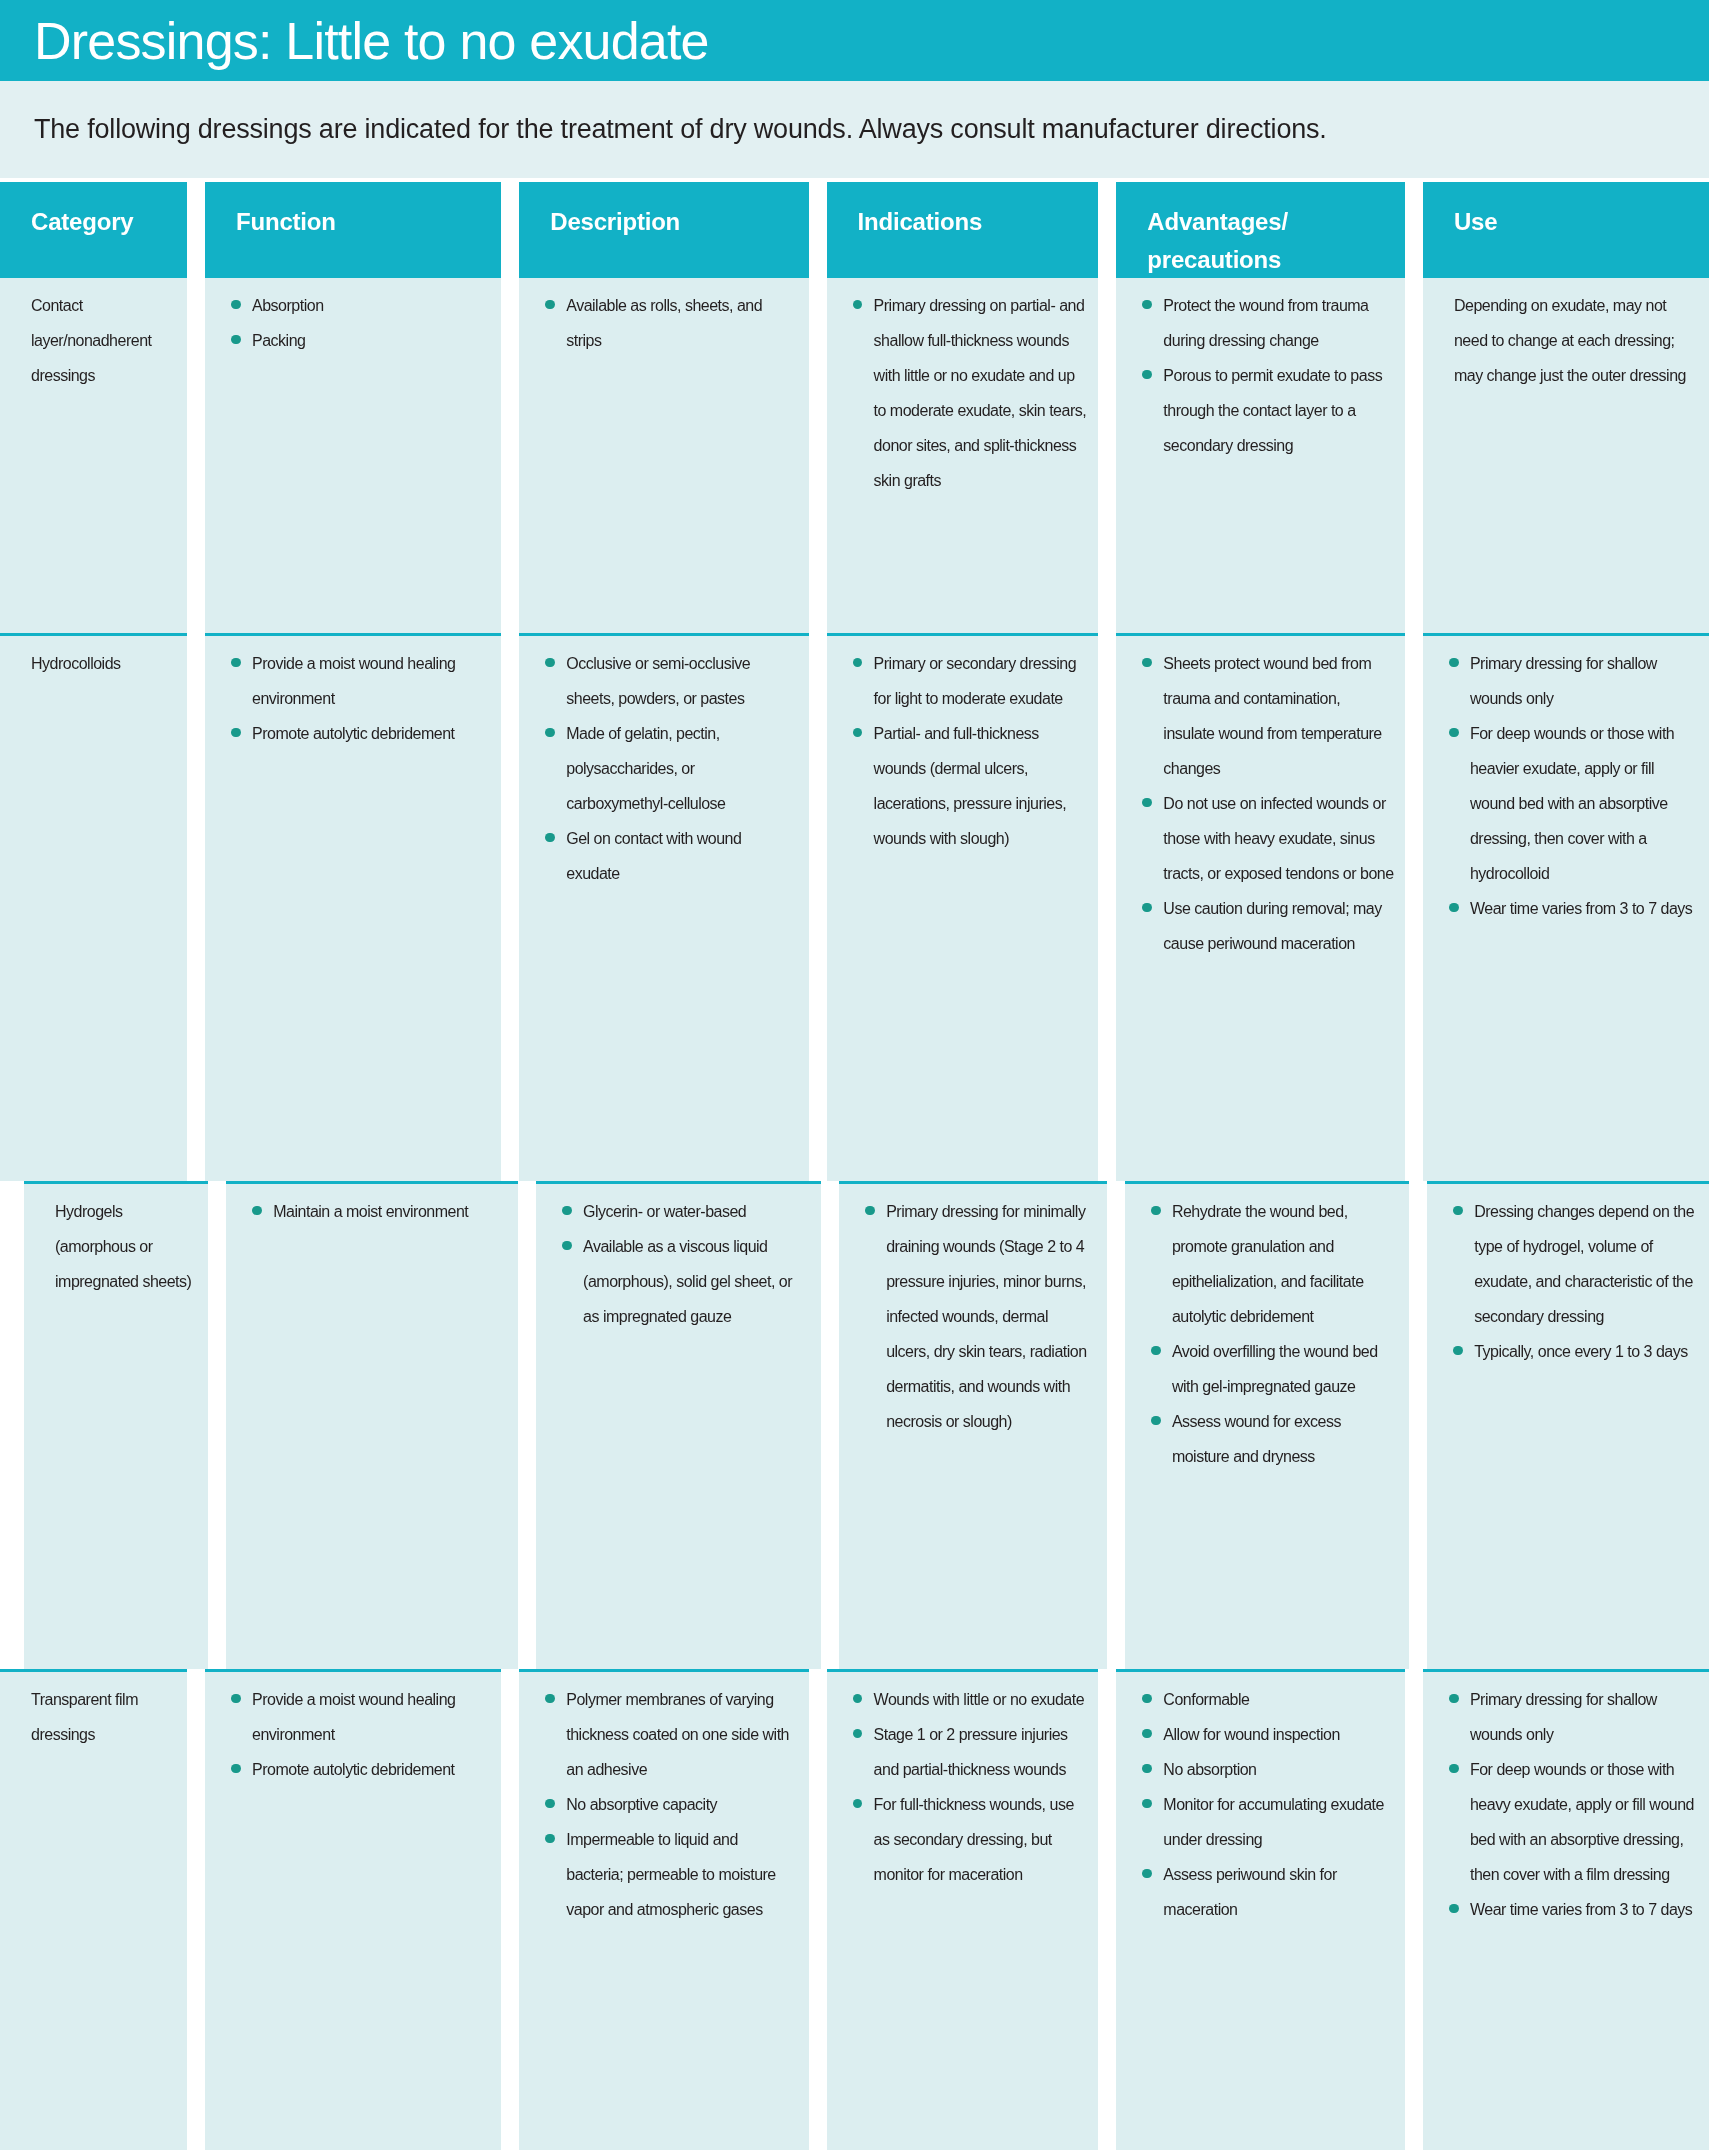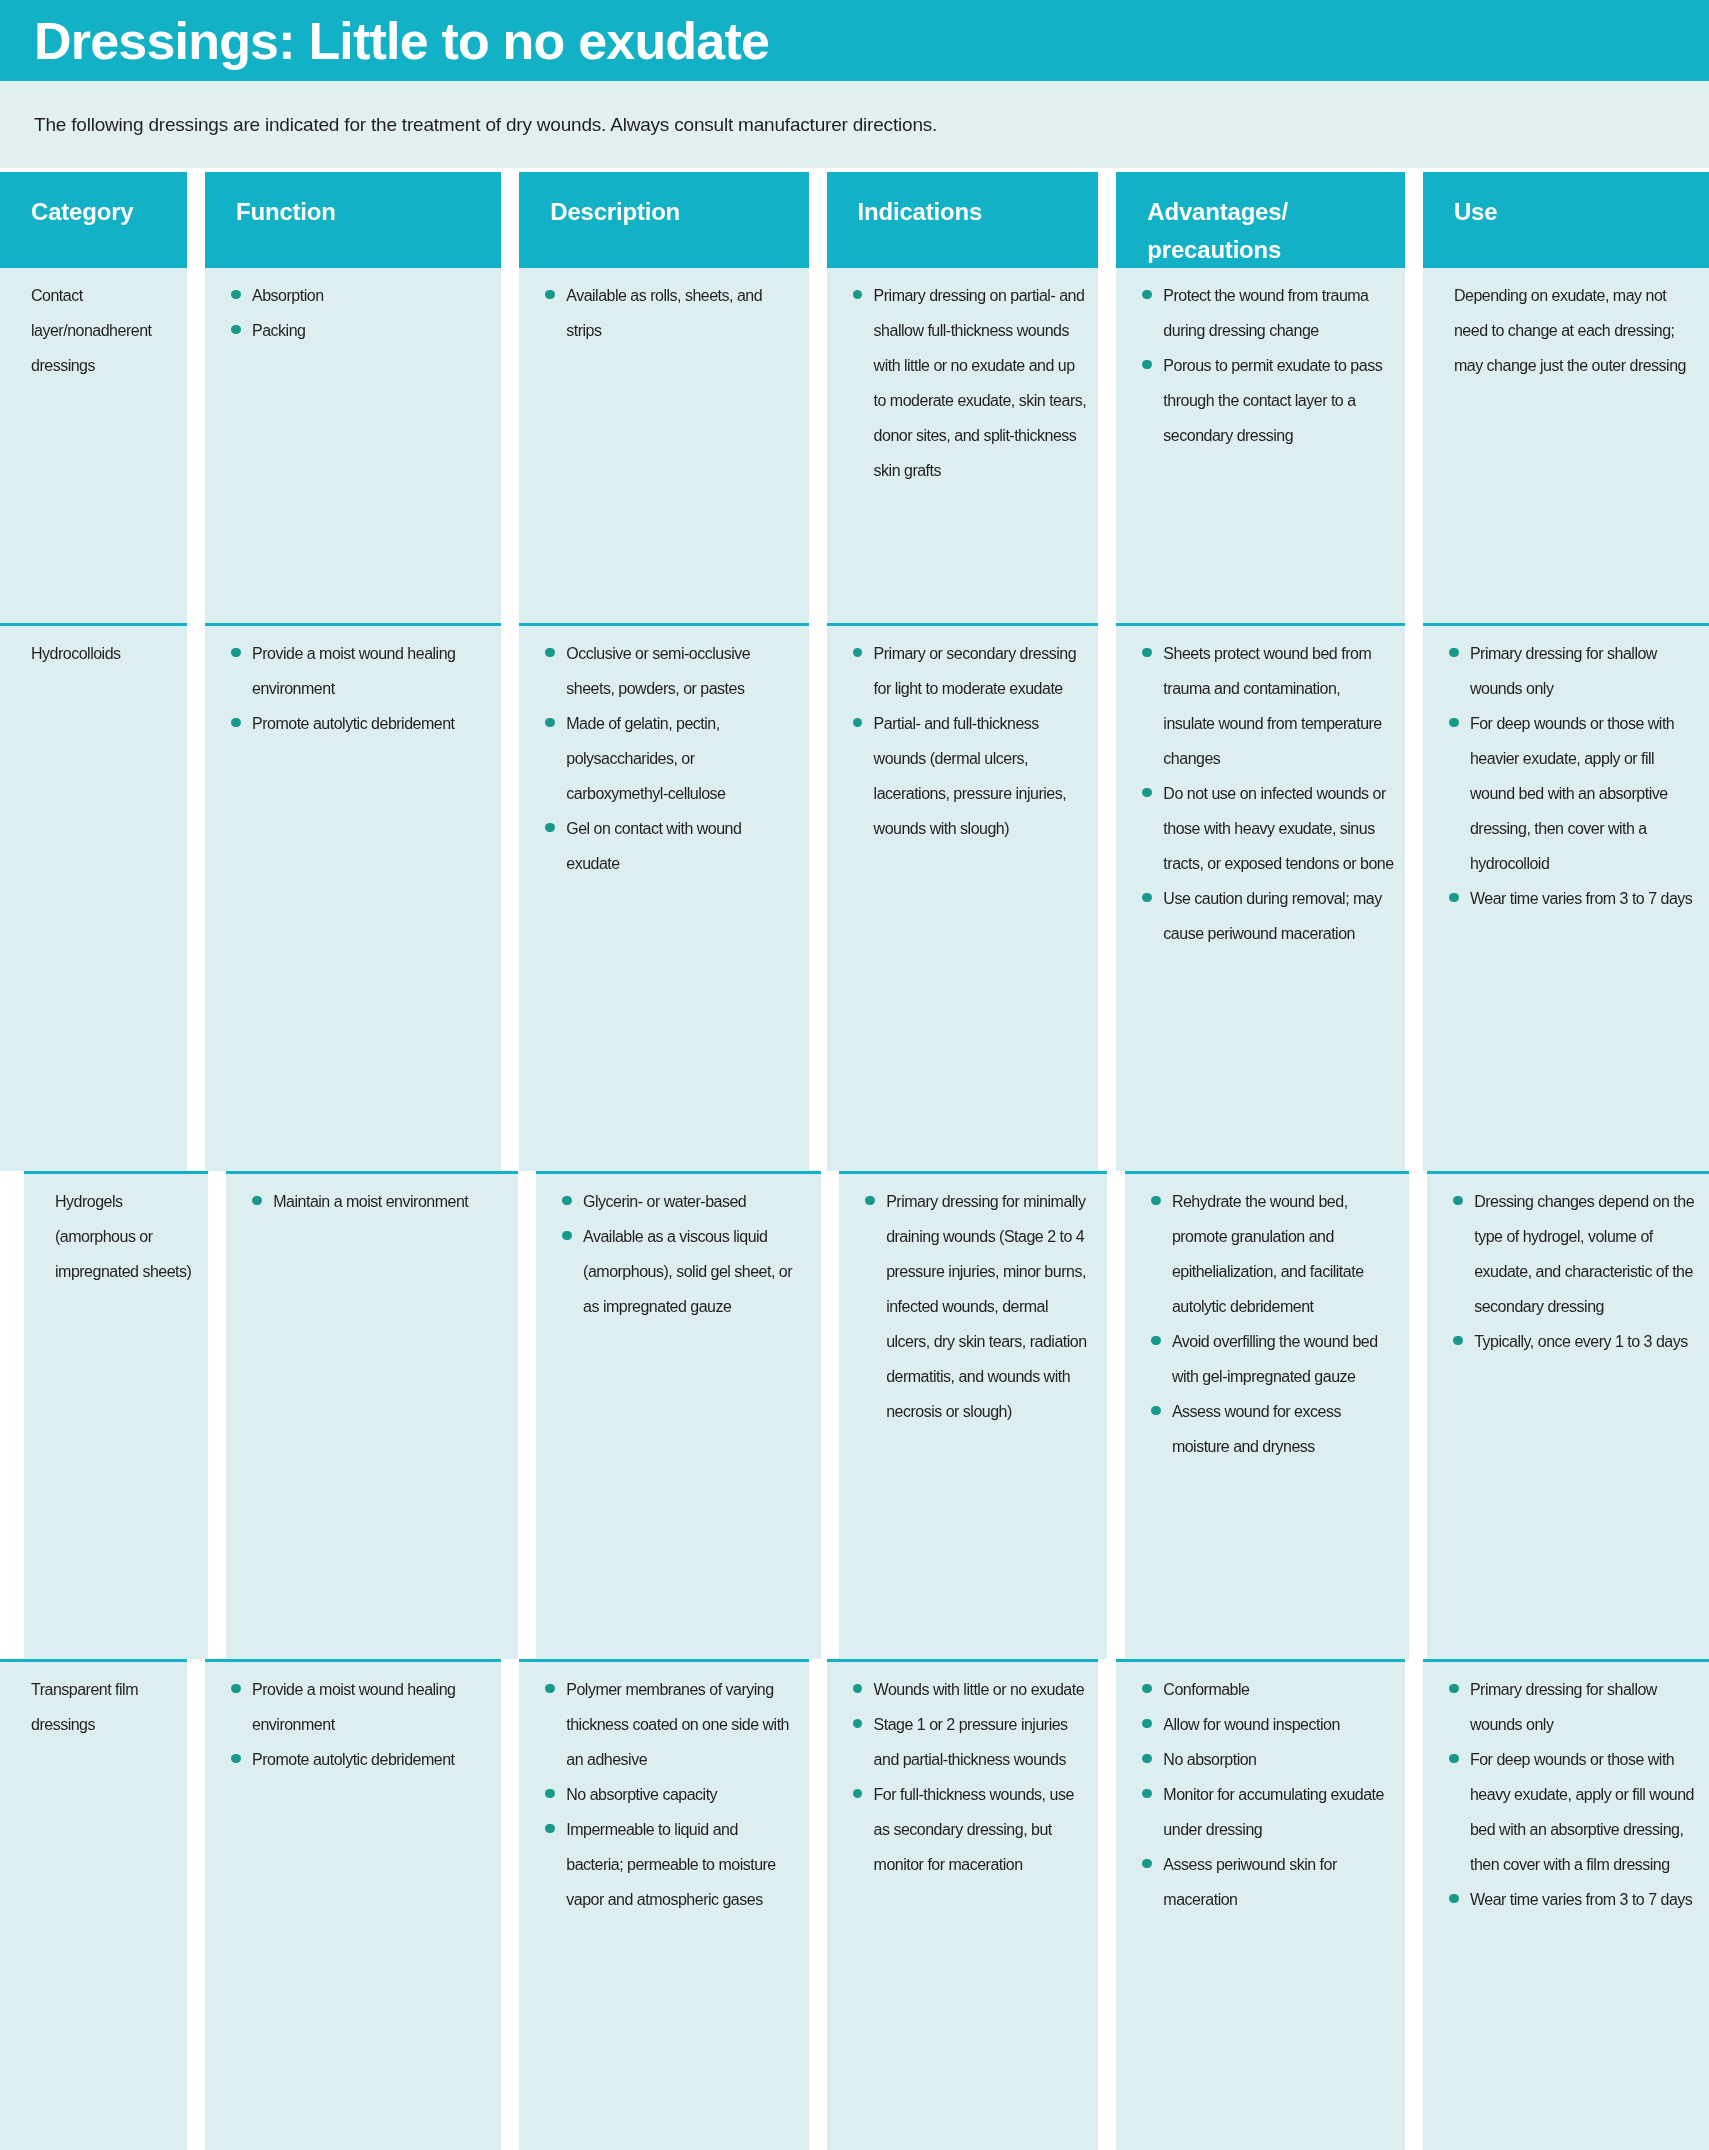--- a/index.html
+++ b/index.html
@@ -5,27 +5,27 @@
   * { margin:0; padding:0; box-sizing:border-box; }
   html,body { background:#ffffff; }
   body { font-family:"Liberation Sans","DejaVu Sans",sans-serif; color:var(--text,#231f20); }
   .page { width:1710px; height:2151px; background:#ffffff; overflow:hidden; }
 
   .title-bar{
     height:81px; background:var(--teal,#12b1c6);
     display:flex; align-items:center; padding-left:34px;
   }
   .title-bar h1{
-    color:#ffffff; font-size:52px; font-weight:700; letter-spacing:-0.8px;
+    color:#ffffff; font-size:52px; font-weight:400; letter-spacing:-0.8px;
   }
 
   .intro{
-    height:87px; background:var(--intro_bg,#e2f0f2);
+    height:97px; background:var(--intro_bg,#e2f0f2);
     display:flex; align-items:center; padding-left:34px;
-    font-size:19px; letter-spacing:-0.2px;
+    font-size:27px; letter-spacing:-0.2px;
     margin-bottom:4px;
   }
 
   .thead, .trow{
     display:grid;
     grid-template-columns:245fr 388fr 379fr 356fr 378fr 376fr;
     column-gap:18px;
     background:#ffffff;
   }
   .thead{ height:96px; }

